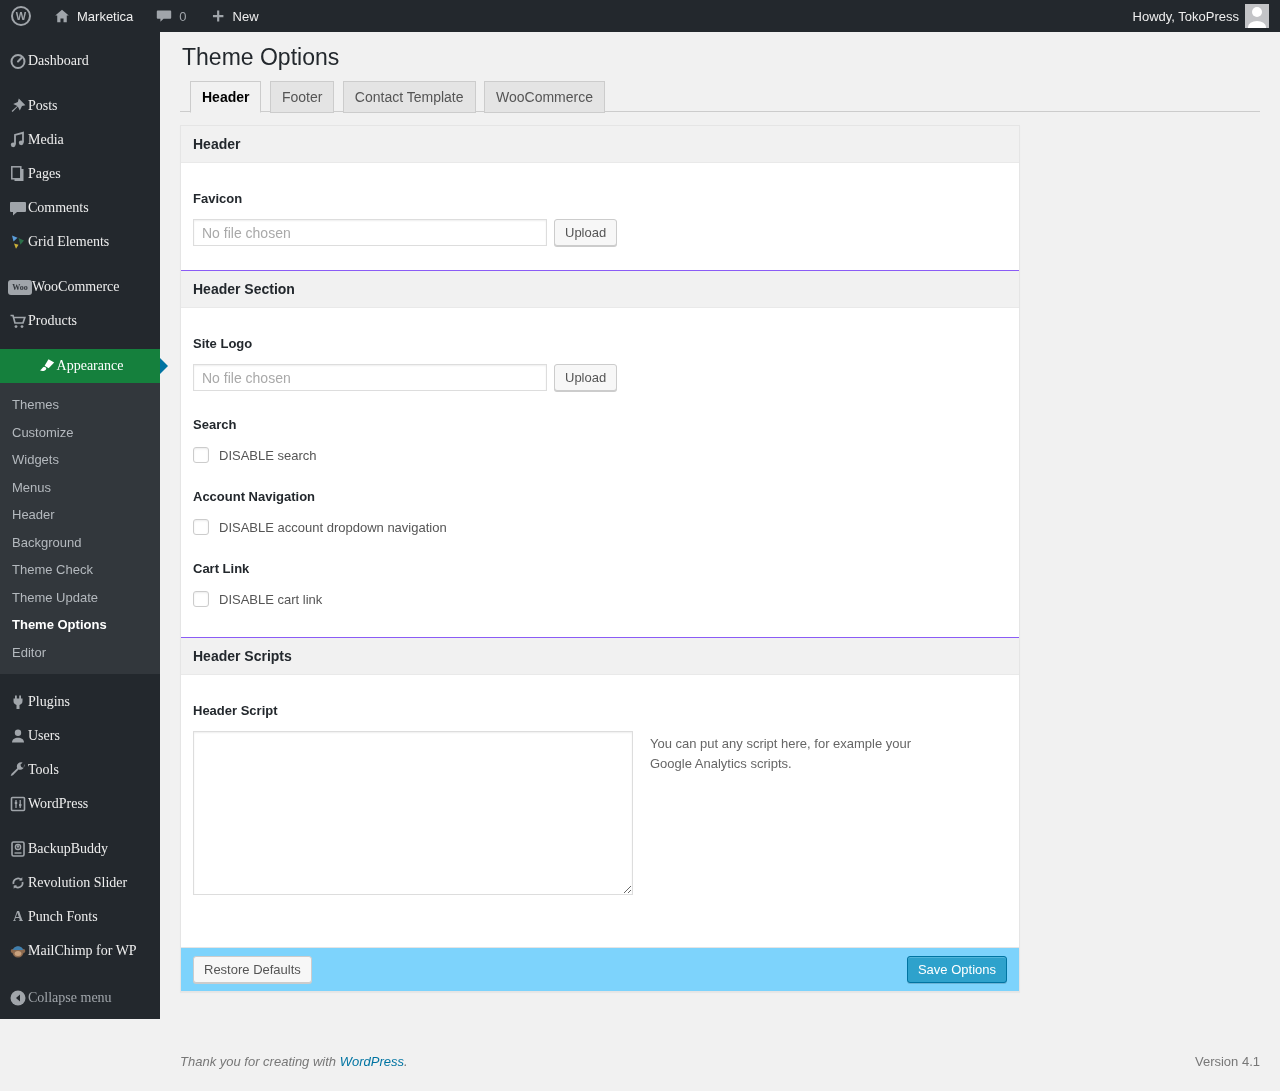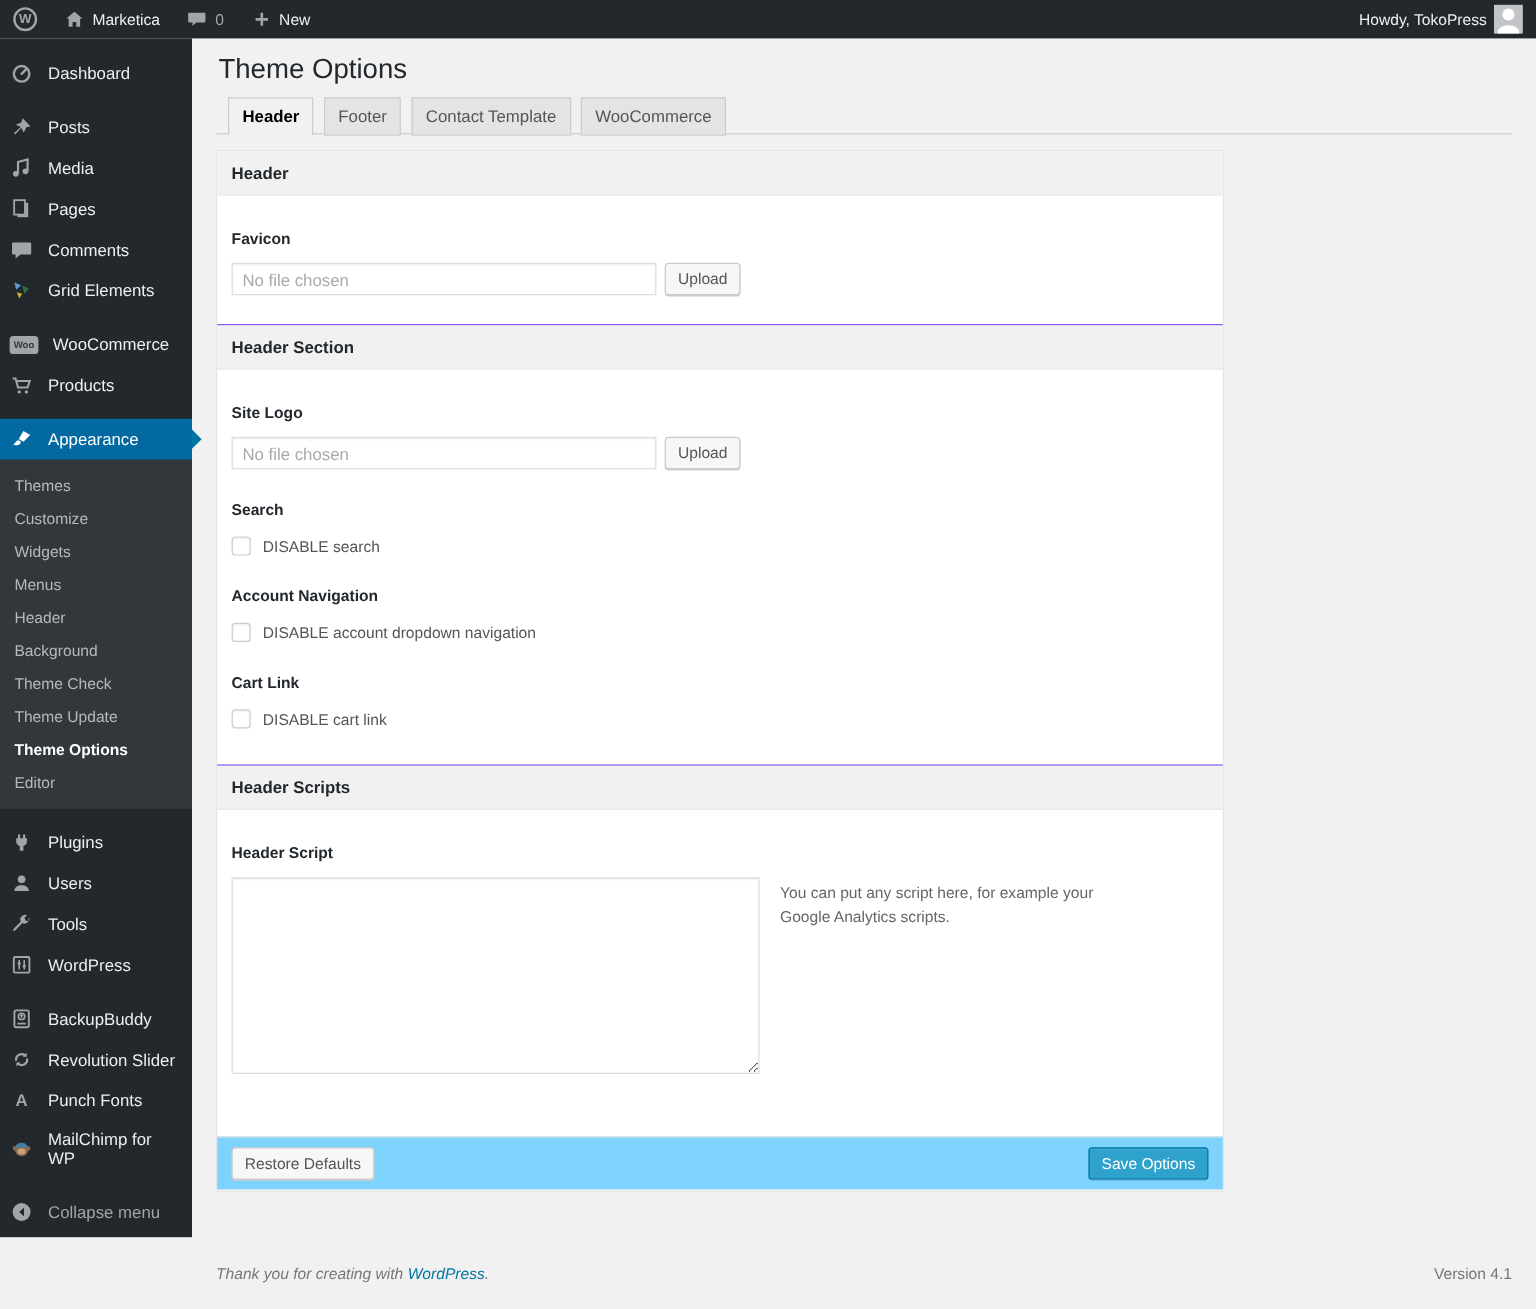--- a/index.html
+++ b/index.html
@@ -27,26 +27,26 @@
   .avatar { width:24px; height:24px; background:#c3c4c7; position:relative; overflow:hidden; display:block; }
   .avatar::before { content:""; position:absolute; top:3px; left:7px; width:10px; height:10px; border-radius:50%; background:#fff; }
   .avatar::after { content:""; position:absolute; bottom:-5px; left:3px; width:18px; height:12px; border-radius:50% 50% 0 0; background:#fff; }
 
   
   .sidebar {
     position:absolute; top:32px; left:0; width:160px;
     background:#23282d; padding:12px 0 4px; z-index:40;
   }
   .menu-item {
-    display:flex; align-items:center; gap:12px; padding:7px 8px;
-    font-size:14px; color:#eee; cursor:pointer; position:relative; min-height:34px;
+    display:flex; align-items:center; gap:0; padding:7px 8px;
+    font-size:14px; color:#eee; cursor:pointer; position:relative; min-height:34px;font-family:Liberation Serif, serif;
   }
   .menu-icon { width:43px; height:20px; color:#a0a5aa; flex:0 0 20px; display:flex; align-items:center; justify-content:center; }
   .menu-sep { height:11px; }
-  .menu-item.active { background:#0369a1; color:#fff; }
+  .menu-item.active { background:#15803d; color:#fff;justify-content:center; }
   .menu-item.active .menu-icon { color:#fff; }
   .active-arrow {
     position:absolute; right:-8px; top:50%; margin-top:-8px; width:0; height:0;
     border-top:8px solid transparent; border-bottom:8px solid transparent; border-left:8px solid #0074a2;
   }
   .submenu { background:#32373c; padding:8px 0; }
   .submenu-item { padding:7px 12px; font-size:13px; color:#b4b9be; cursor:pointer; line-height:13.5px; }
   .submenu-item.current { color:#fff; font-weight:bold; }
   .collapse-item { color:#a0a5aa; margin-top:2px; }
   .woo-badge {

